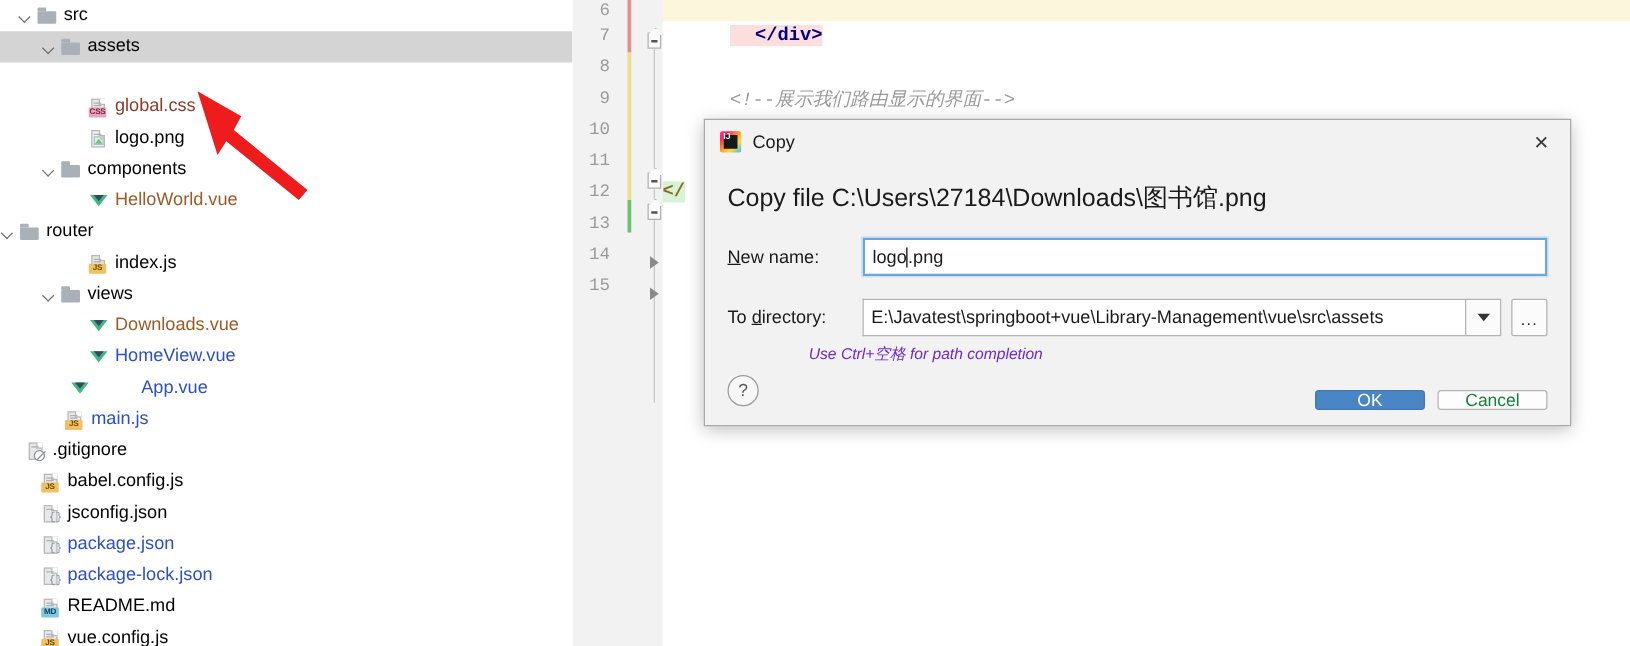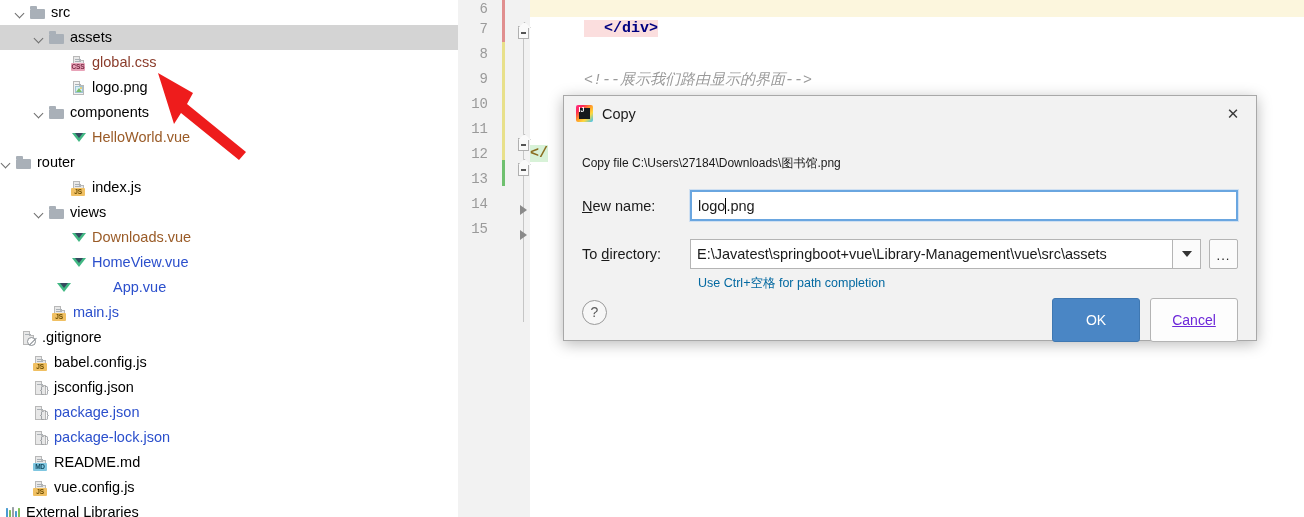--- a/index.html
+++ b/index.html
@@ -167,21 +167,21 @@
   }
   #dialog-title { font-size:14.5px; color:#1a1a1a; }
   #dialog-close {
     position:absolute; right:0; top:0; width:46px; height:35px;
     display:flex; align-items:center; justify-content:center;
     font-size:15px; color:#3a3a3a; cursor:pointer;
     font-family:"Liberation Sans", sans-serif;
   }
   #dialog-body { position:relative; padding:0 18px; }
   #copy-file-line {
-    font-size:12px; color:#1a1a1a; margin-top:24px; margin-left:0px;
+    font-size:20px; color:#1a1a1a; margin-top:14px; margin-left:0px;
     white-space:nowrap;
   }
   .field-row { display:flex; align-items:center; margin-top:18px; }
   .field-label {
     width:108px; flex:0 0 108px; font-size:14.5px; color:#1a1a1a;
   }
   .field-label u { text-decoration: underline; }
   #new-name-input {
     flex:1; height:31px; background:#ffffff;
     border:2px solid #6aa6e0; outline:1px solid #cfe0f2;
@@ -208,40 +208,40 @@
     border-top:6px solid #333;
   }
   #dir-browse-btn {
     width:29px; height:30px; margin-left:8px; background:#fbfbfb;
     border:1px solid #b4b4b4; border-radius:2px;
     display:flex; align-items:flex-end; justify-content:center; cursor:pointer;
     font-size:13px; color:#222; line-height:18px; letter-spacing:1px;
     padding-bottom:3px; font-family:"Liberation Sans", sans-serif;
   }
   #path-hint {
-    margin-top:6px; margin-left:116px; font-size:12.5px; color:#0369a1;
+    margin-top:6px; margin-left:65px; font-size:12.5px; color:#6d28d9;font-style:italic;
   }
   #dialog-footer {
     position:absolute; left:0; bottom:0; width:100%; height:56px;
     display:flex; align-items:center; padding:0 18px;
   }
   #help-button {
     width:25px; height:25px; border-radius:50%; border:1px solid #9a9a9a;
     background:#f7f7f7; color:#5a5a5a; font-size:14px;
     display:flex; align-items:center; justify-content:center; cursor:pointer;
   }
   .footer-spacer { flex:1; }
   .btn {
-    height:44px; min-width:88px; border-radius:3px; font-size:14px;
+    height:16px; min-width:88px; border-radius:3px; font-size:14px;
     display:flex; align-items:center; justify-content:center; cursor:pointer;
     font-family:"Liberation Sans", sans-serif;
     margin-top:15px;
   }
   #ok-button { background:#4a86c5; color:#ffffff; border:1px solid #3f78b2; margin-right:10px; }
-  #cancel-button { background:#fdfdfd; color:#6d28d9; border:1px solid #b4b4b4;text-decoration:underline; }
+  #cancel-button { background:#fdfdfd; color:#15803d; border:1px solid #b4b4b4; }
 </style>
 </head>
 <body>
 
 <div id="root">
 
   <div id="editor-pane">
 
     <div class="currentline" style="top:-8px;"></div>
 
@@ -286,21 +286,21 @@
       <span class="ico ico-folder"></span>
       <span class="lbl c-default">src</span>
     </div>
 
     <div class="tree-row selected" style="padding-left:33px;">
       <span class="chevron down"></span>
       <span class="ico ico-folder"></span>
       <span class="lbl c-default">assets</span>
     </div>
 
-    <div class="tree-row" style="padding-left:71px;">
+    <div class="tree-row" style="padding-left:71px;margin-top:23px;">
       <span class="ico">
         <span class="sheet"></span>
         <span class="sheetline" style="top:4px;"></span>
         <span class="sheetline" style="top:6px;"></span>
         <span class="badge badge-css">CSS</span>
       </span>
       <span class="lbl c-brown">global.css</span>
     </div>
 
     <div class="tree-row" style="padding-left:71px;">

